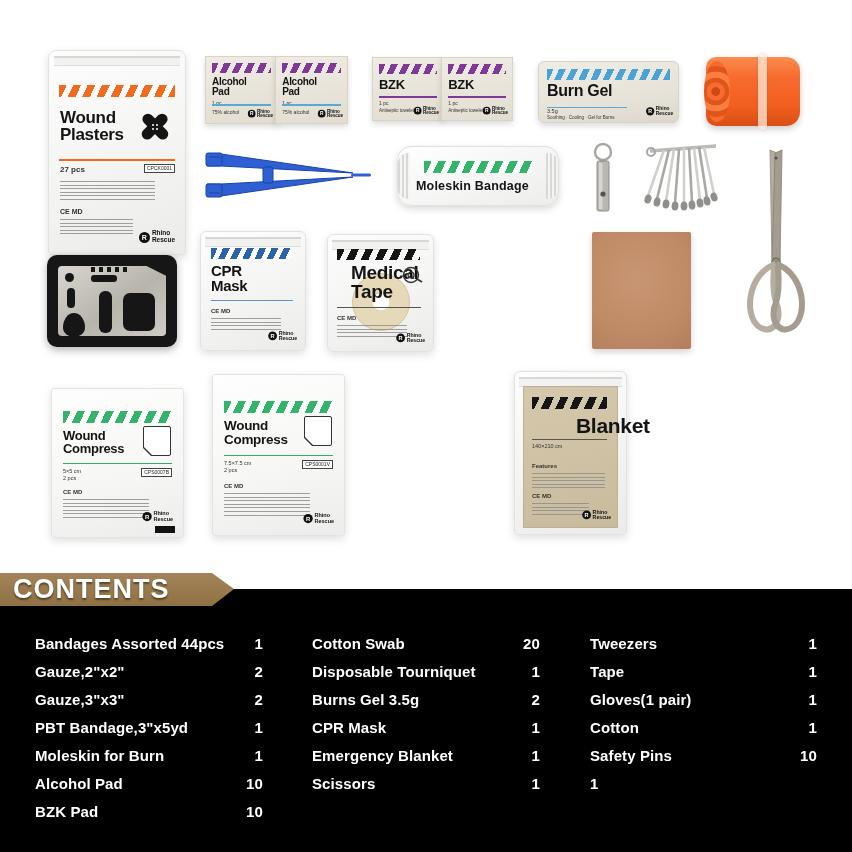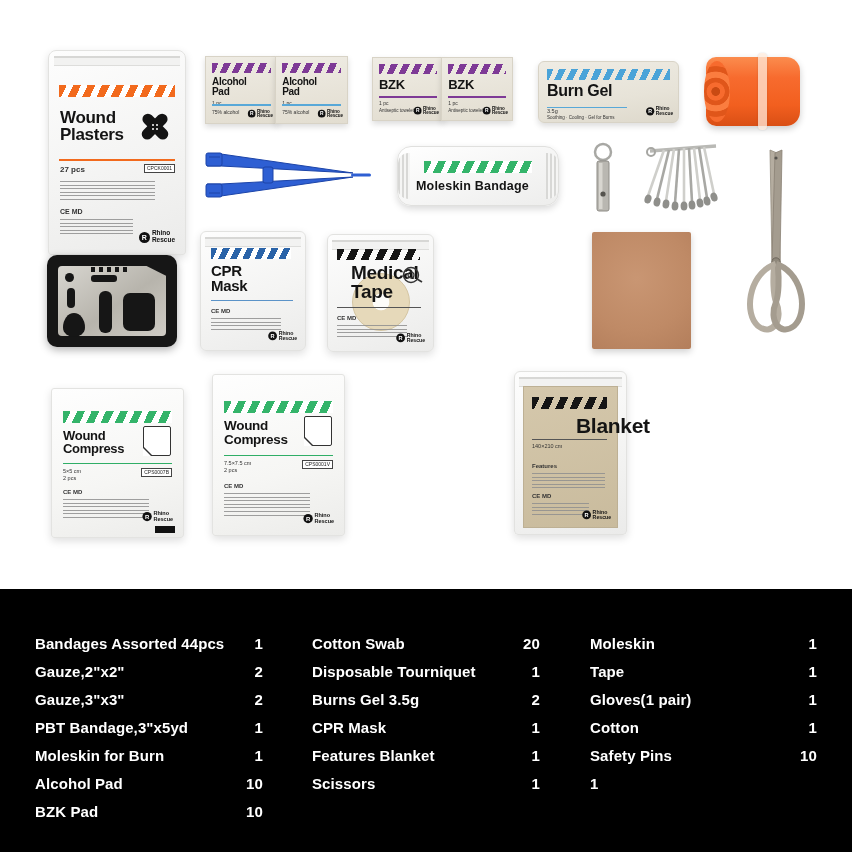--- a/index.html
+++ b/index.html
@@ -393,20 +393,23 @@
       <div class="mlines" style="left:8px;right:28px;top:116px;height:14px;"></div>
       <div class="rrlogo" style="right:6px;bottom:6px;transform:scale(.8);transform-origin:bottom right;">
           <span class="dot">R</span>
           <span class="txt" style="white-space: pre-line;">Rhino
 Rescue</span>
         </div>
     </div>
   </div>
 
   <div id="black-panel"></div>
+  <div id="banner">
+    <div class="cap">CONTENTS</div>
+  </div>
   <div id="ccol1" class="ccol">
       <div class="crow">
         <span>Bandages Assorted 44pcs</span>
         <span class="q">1</span>
       </div>
       <div class="crow">
         <span>Gauze,2"x2"</span>
         <span class="q">2</span>
       </div>
       <div class="crow">
@@ -441,31 +444,31 @@
       </div>
       <div class="crow">
         <span>Burns Gel 3.5g</span>
         <span class="q">2</span>
       </div>
       <div class="crow">
         <span>CPR Mask</span>
         <span class="q">1</span>
       </div>
       <div class="crow">
-        <span>Features Blanket</span>
+        <span>Emergency Blanket</span>
         <span class="q">1</span>
       </div>
       <div class="crow">
         <span>Scissors</span>
         <span class="q">1</span>
       </div>
     </div>
   <div id="ccol3" class="ccol">
       <div class="crow">
-        <span>Moleskin</span>
+        <span>Tweezers</span>
         <span class="q">1</span>
       </div>
       <div class="crow">
         <span>Tape</span>
         <span class="q">1</span>
       </div>
       <div class="crow">
         <span>Gloves(1 pair)</span>
         <span class="q">1</span>
       </div>

